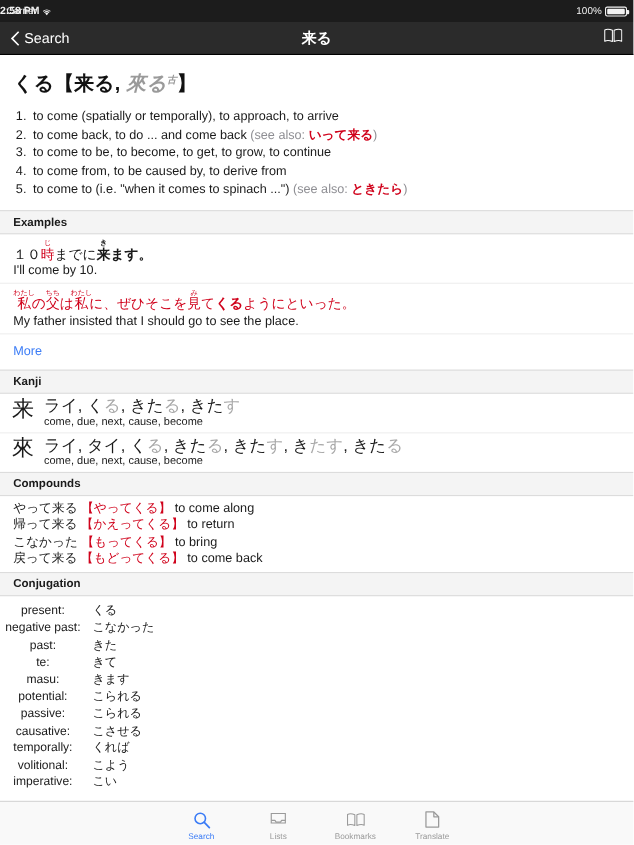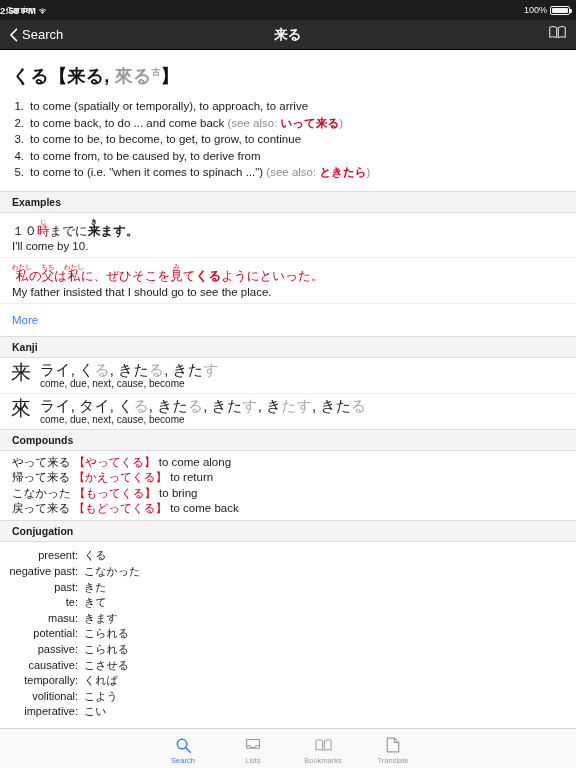--- a/index.html
+++ b/index.html
@@ -41,21 +41,21 @@
   .nav-right { margin-left: auto; z-index: 2; cursor: pointer; display:flex; align-items:center; }
 
   
   .content { flex: 1 1 auto; overflow: hidden; background: #fff; }
 
   .entry-head {
     font-size: 18px; font-weight: bold; color: #111;
     padding: 14px 10px 10px 12px; letter-spacing: .2px;
   }
   .entry-head .kana { color: #111; }
-  .entry-head .old { color: #9a9a9a; font-weight: bold; }
+  .entry-head .old { color: #9a9a9a; font-weight: bold; font-style: italic; }
   .entry-head sup { font-size: 9px; vertical-align: super; }
 
   ol.senses { list-style: none; padding: 0 10px 10px 12px; }
   ol.senses li {
     font-size: 11.5px; color: #1a1a1a; line-height: 16.6px;
     display: flex; gap: 6px; white-space: nowrap;
   }
   ol.senses li .num { width: 12px; text-align: right; flex: 0 0 12px; }
   .seealso { color: #8e8e93; }
   .xref { color: #d0021b; font-weight: bold; }
@@ -88,21 +88,21 @@
   .kanji-meanings { font-size: 10px; color: #1a1a1a; line-height: 13px; margin-top: 1px; }
 
   
   .compounds { padding: 4px 10px 4px 12px; }
   .comp-row { font-size: 11.5px; line-height: 15.4px; color: #1a1a1a; white-space: nowrap; cursor: pointer; }
   .comp-read { color: #d0021b; }
 
   
   .conj { padding: 6px 10px 8px 0; }
   .conj-row { display: flex; font-size: 11px; line-height: 15.6px; color: #1a1a1a; }
-  .conj-label { width: 84px; flex: 0 0 84px; text-align: right; padding-right: 6px; color: #1a1a1a; }
+  .conj-label { width: 84px; flex: 0 0 84px; text-align: center; padding-right: 6px; color: #1a1a1a; }
   .conj-val { color: #1a1a1a; }
 
   
   .tabbar {
     height: 40px; flex: 0 0 40px; background: #f9f9f9;
     border-top: 1px solid #d4d4d4; display: flex; align-items: stretch;
   }
   .tabbar .spacer { flex: 1 1 auto; }
   .tabs { display: flex; width: 280px; }
   .tab {

